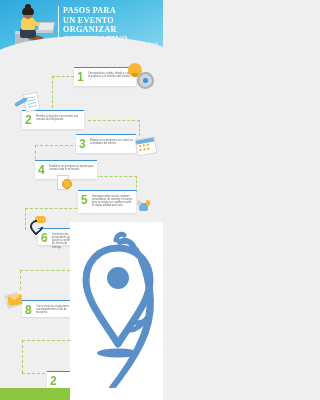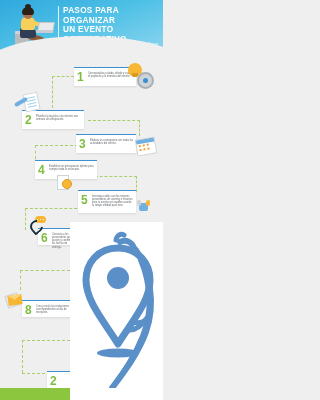--- a/index.html
+++ b/index.html
@@ -12,21 +12,21 @@
 
   
   .header{position:absolute;left:0;top:0;width:163px;height:56px;overflow:hidden;}
   .hdr-sky{position:absolute;left:0;top:0;width:163px;height:56px;
     background:linear-gradient(160deg,#2fa8dd 0%,#4ec0e6 45%,#8fd6ef 100%);}
   .hdr-curve{position:absolute;left:-20px;top:36px;width:210px;height:40px;
     background:#efefef;border-radius:60% 60% 0 0 / 100% 100% 0 0;}
   .hdr-title{position:absolute;left:63px;top:6px;width:95px;
     color:#ffffff;font-weight:bold;font-size:8.2px;line-height:9.6px;
     letter-spacing:.3px;}
-  .hdr-title .ln{display:block;white-space:nowrap;}
+  .hdr-title .ln{display:block;white-space:nowrap;font-family:Liberation Serif, serif;}
   .hdr-rule{position:absolute;left:58px;top:6px;width:1.4px;height:38px;background:rgba(255,255,255,.85);}
   .logo{position:absolute;left:116px;top:41px;width:42px;height:11px;
     color:#ffffff;font-size:6px;font-weight:bold;opacity:.9;letter-spacing:.2px;
     text-align:right;}
 
   
   .woman{position:absolute;left:6px;top:4px;width:54px;height:52px;}
   .w-ground{position:absolute;left:2px;top:41px;width:50px;height:7px;
     background:#d9dbdc;border-radius:50%;}
   .w-block{position:absolute;left:9px;top:28px;width:14px;height:16px;background:#b9bcbe;border-radius:1px;}
@@ -121,22 +121,22 @@
       <div class="w-bun"></div>
       <div class="w-laptop">
         <div class="w-lap-s"></div>
         <div class="w-lap-b"></div>
       </div>
     </div>
 
     <div class="hdr-rule"></div>
     <div class="hdr-title">
       <span class="ln">PASOS PARA</span>
+      <span class="ln">UN EVENTO</span>
       <span class="ln">ORGANIZAR</span>
-      <span class="ln">UN EVENTO</span>
       <span class="ln">CORPORATIVO</span>
     </div>
     <div class="logo">Waydoo</div>
     <div class="hdr-curve"></div>
   </div>
 
   <div class="dash" style="left:52px;top:76px;width:22px;border-top-width:1px;"></div>
   <div class="dash" style="left:52px;top:76px;height:32px;border-left-width:1px;"></div>
   <div class="dash" style="left:52px;top:108px;width:0px;border-top-width:1px;"></div>
   <div class="dash" style="left:88px;top:120px;width:52px;border-top-width:1px;"></div>

